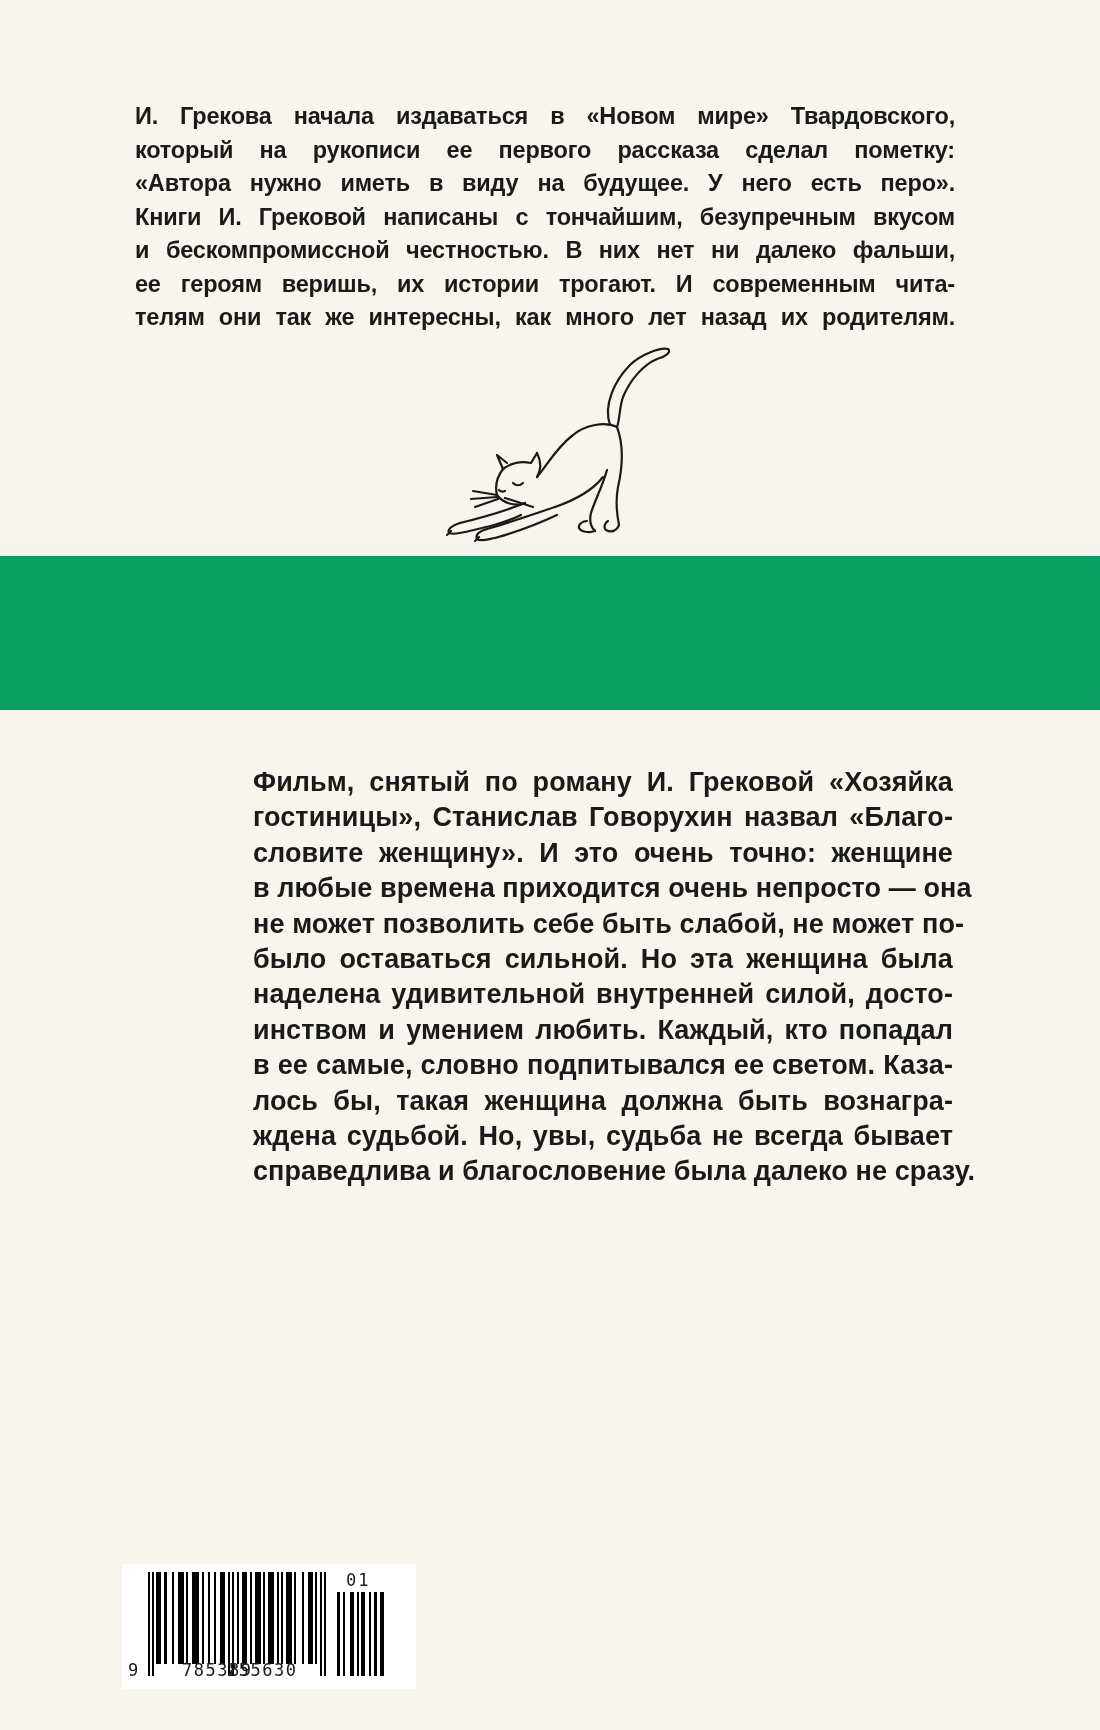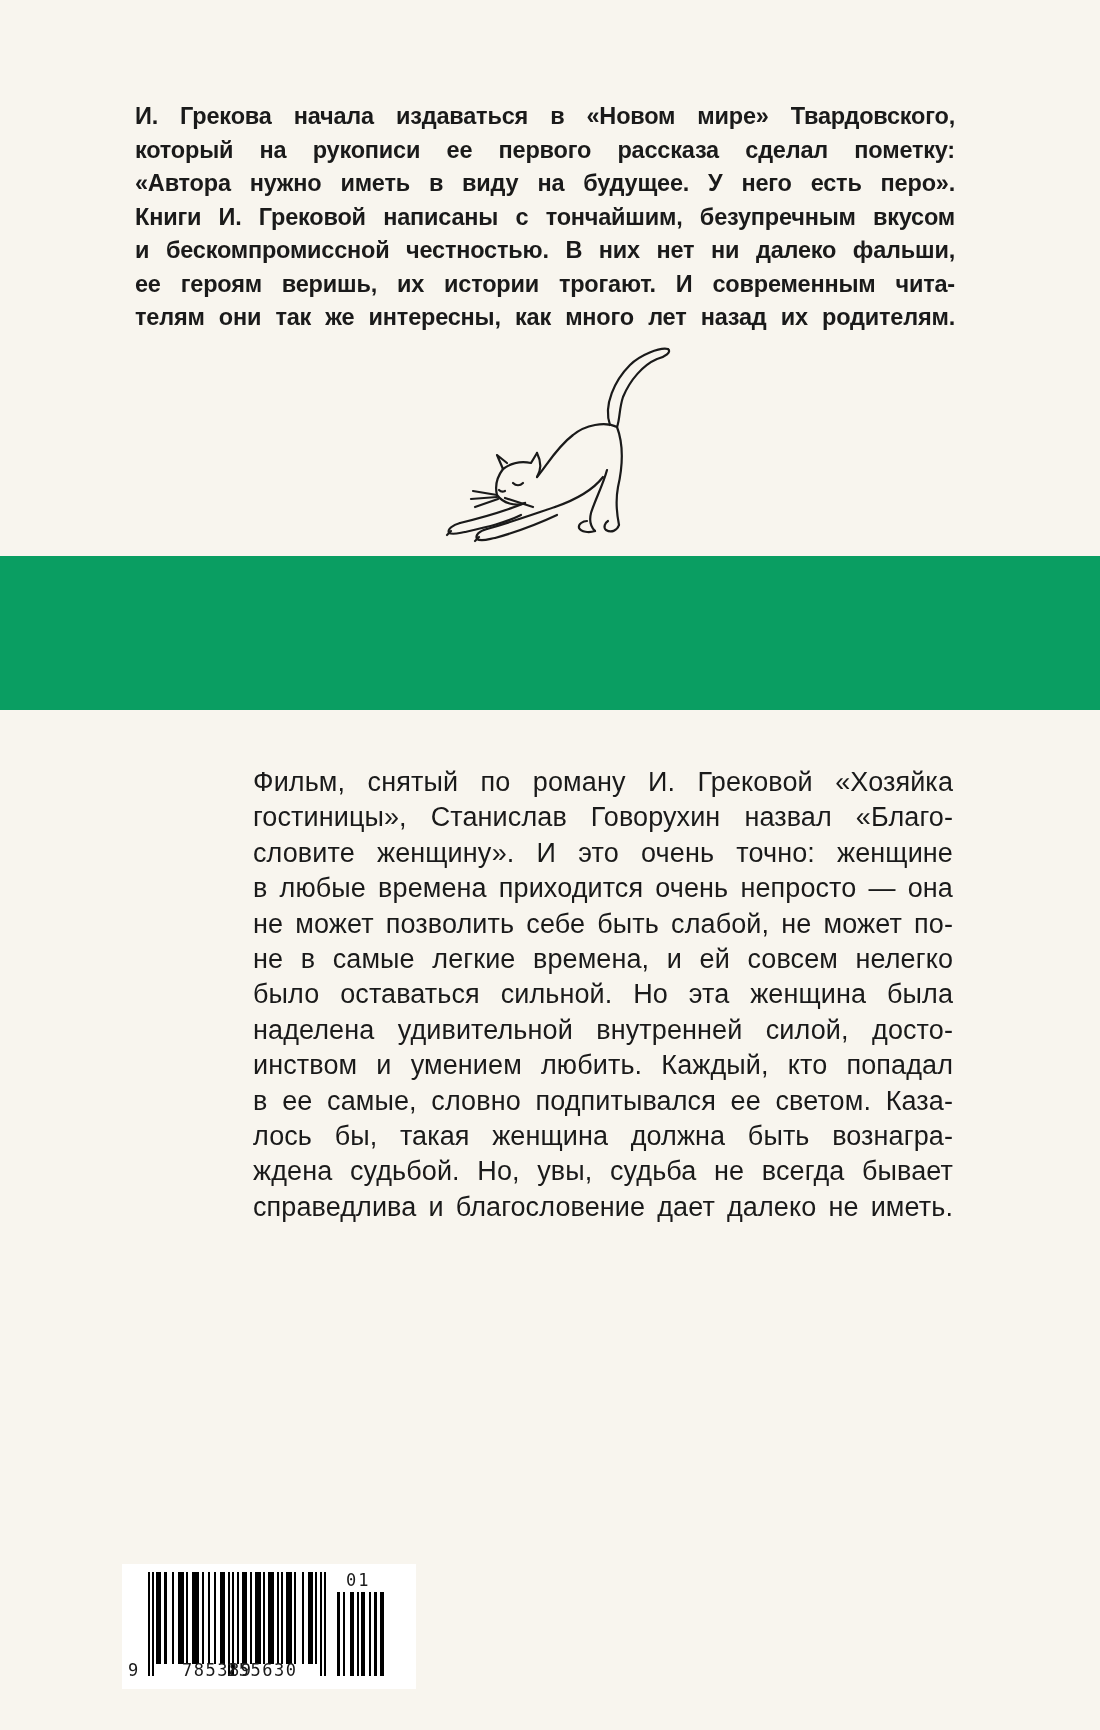--- a/index.html
+++ b/index.html
@@ -40,21 +40,21 @@
       background: #0a9e62;
     }
     .bottom-text {
       position: absolute;
       left: 253px; top: 765px;
       width: 700px;
     }
     .bottom-text .line {
       display: block;
       font-size: 27px;
-      font-weight: normal;
+      font-weight: bold;
       line-height: 35.4px;
       height: 35.4px;
       white-space: nowrap;
       text-align: justify;
       text-align-last: justify;
       letter-spacing: 0.1px;
     }
     .barcode {
       position: absolute;
       left: 122px; top: 1564px;
@@ -117,28 +117,27 @@
 </div>
 
 <div class="green-band"></div>
 
 <div class="bottom-text">
   <span class="line">Фильм, снятый по роману И. Грековой «Хозяйка</span>
   <span class="line">гостиницы», Станислав Говорухин назвал «Благо-</span>
   <span class="line">словите женщину». И это очень точно: женщине</span>
   <span class="line">в любые времена приходится очень непросто — она</span>
   <span class="line">не может позволить себе быть слабой, не может по-</span>
-  <span class="line">не в самые легкие времена, и ей совсем нелегко</span>
   <span class="line">было оставаться сильной. Но эта женщина была</span>
   <span class="line">наделена удивительной внутренней силой, досто-</span>
   <span class="line">инством и умением любить. Каждый, кто попадал</span>
   <span class="line">в ее самые, словно подпитывался ее светом. Каза-</span>
   <span class="line">лось бы, такая женщина должна быть вознагра-</span>
   <span class="line">ждена судьбой. Но, увы, судьба не всегда бывает</span>
-  <span class="line">справедлива и благословение дает далеко не иметь.</span>
+  <span class="line">справедлива и благословение была далеко не сразу.</span>
 </div>
 
 <div class="barcode">
   <svg width="294" height="125" viewBox="0 0 294 125">
     <g fill="#000">
 
       <rect x="26" y="8" width="2" height="104"></rect>
       <rect x="30" y="8" width="2" height="104"></rect>
       <rect x="34" y="8" width="5" height="92"></rect>
       <rect x="42" y="8" width="3" height="92"></rect>

